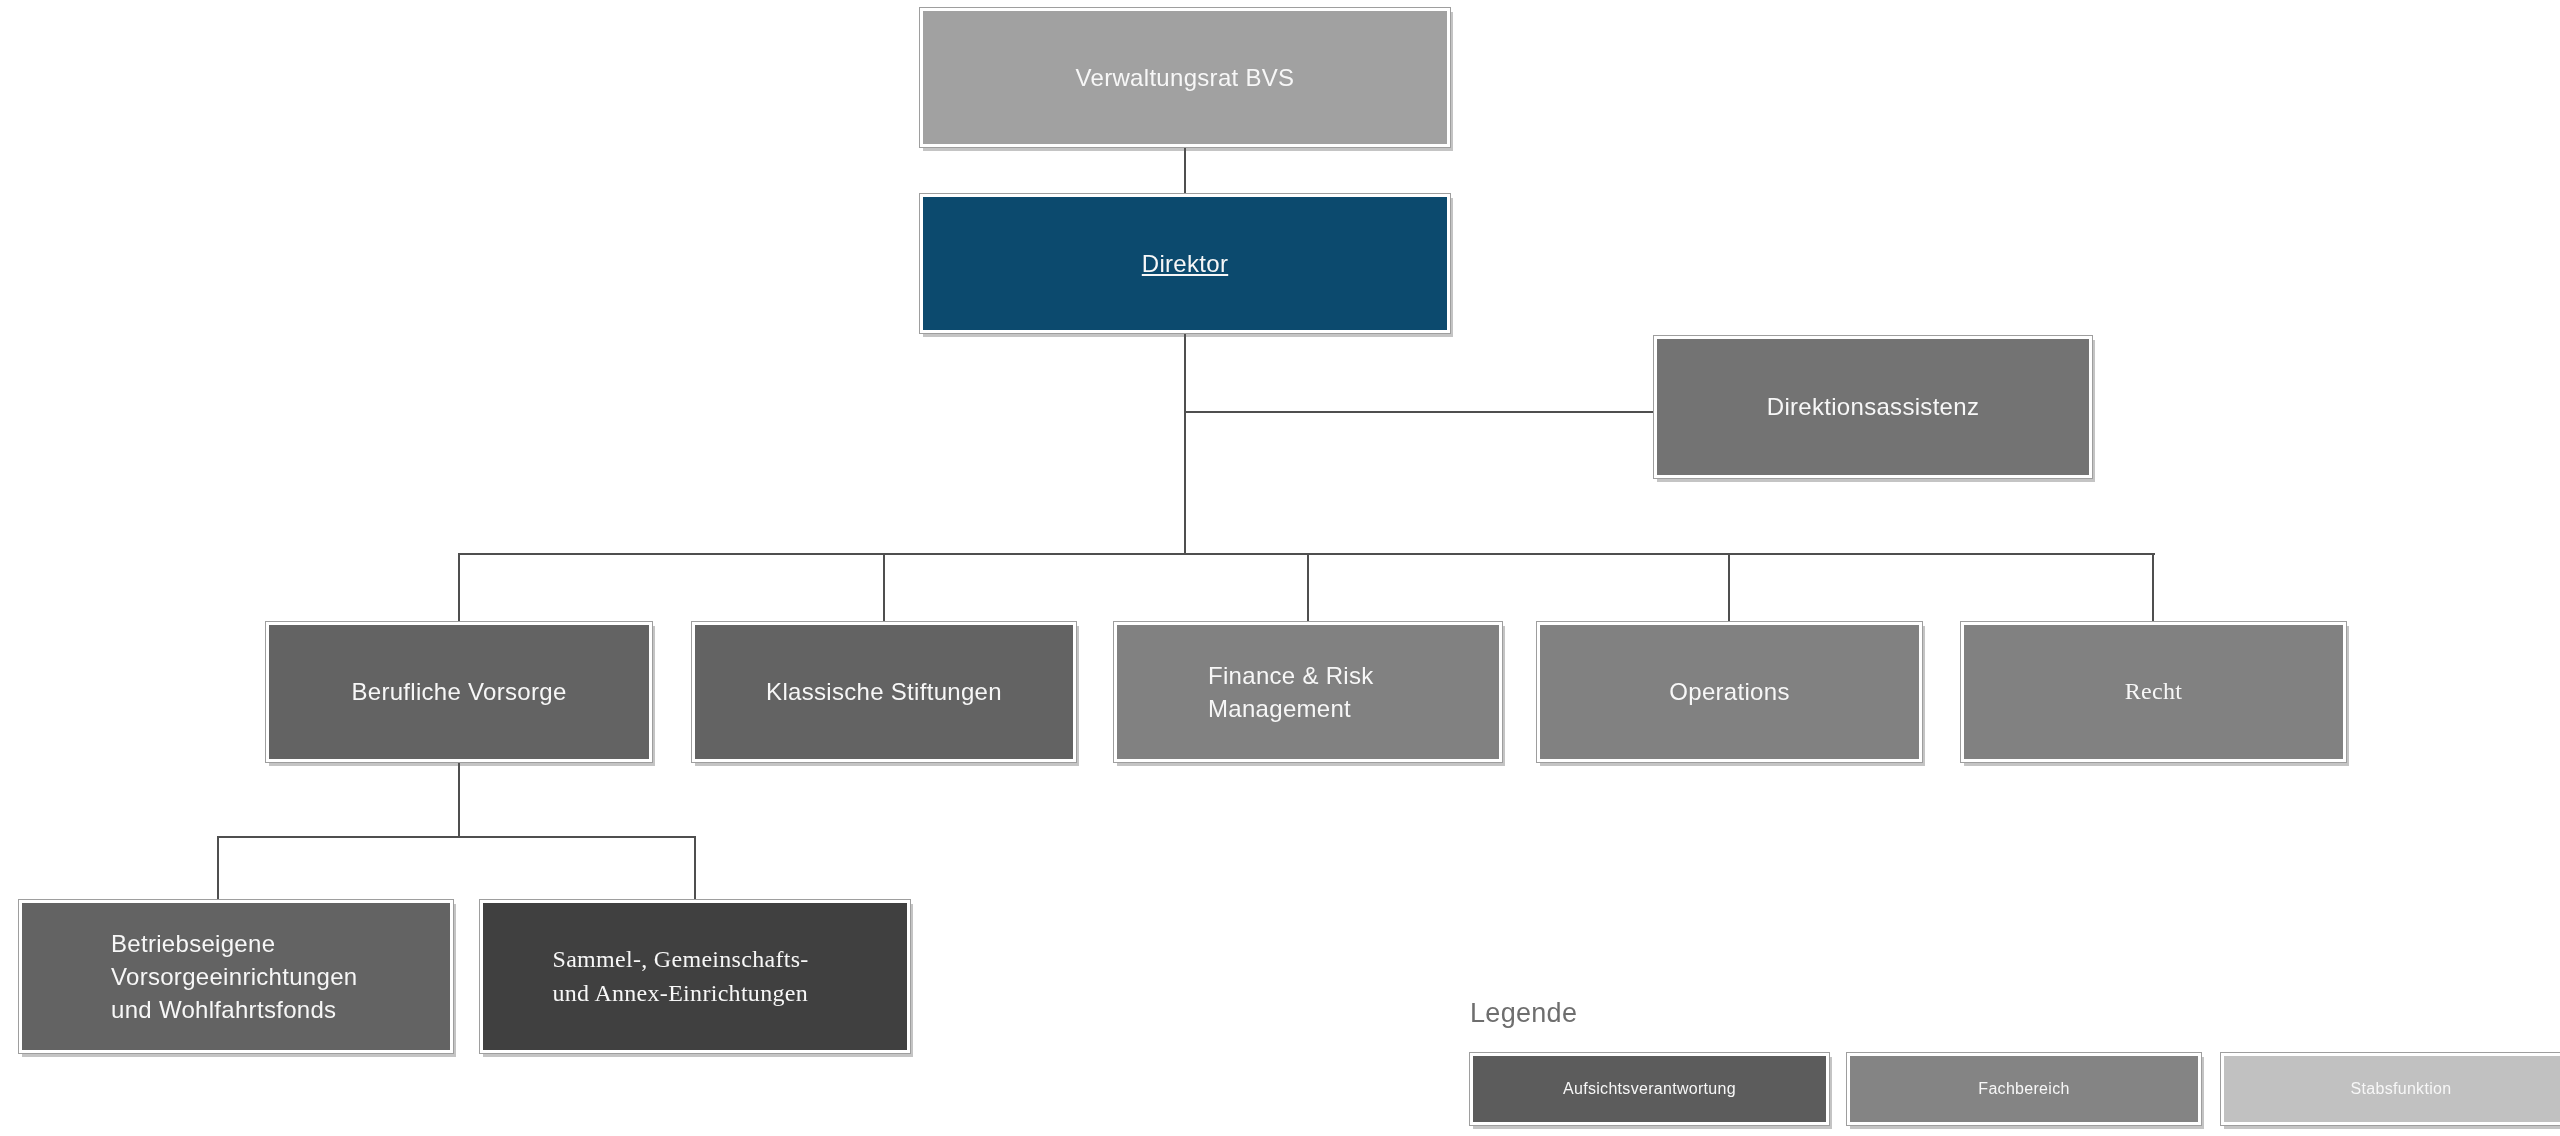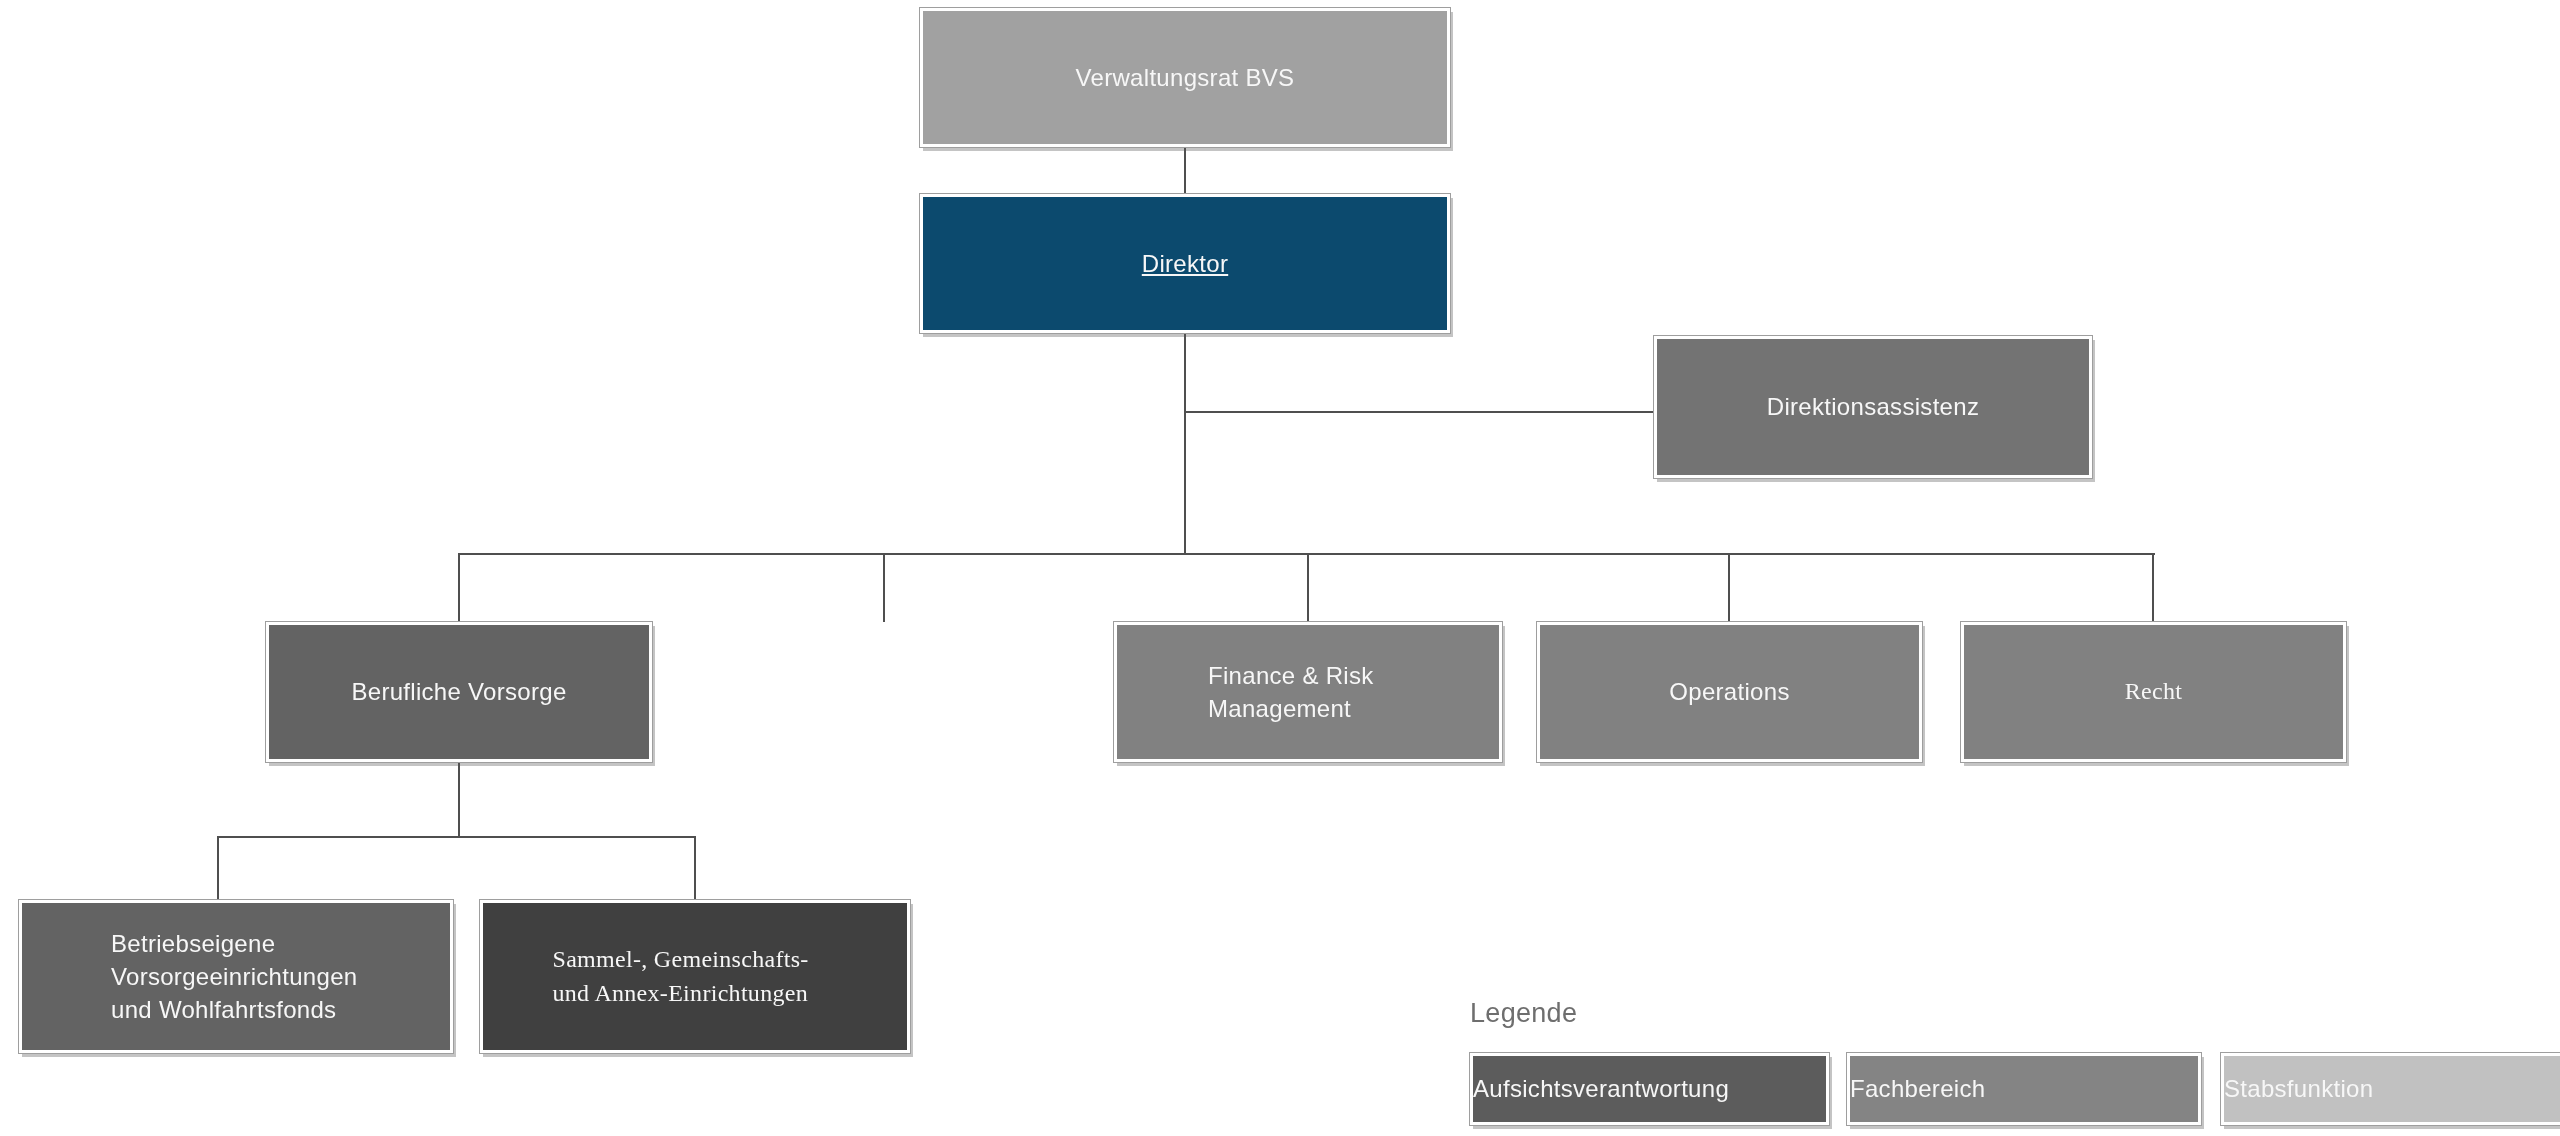--- a/index.html
+++ b/index.html
@@ -58,22 +58,22 @@
   #c-ss0{left:217px;} #c-ss1{left:694px;}
 
   
   #legend-title{
     position:absolute;left:1470px;top:998px;
     font-size:27px;color:#6e6e6e;letter-spacing:0.3px;
   }
   .legend-box{
     position:absolute;top:1053px;height:72px;
     box-sizing:border-box;
-    display:flex;align-items:center;
-    color:#f7f7f7;font-size:24px;letter-spacing:0.3px;
+    display:flex;align-items:center;justify-content:center;
+    color:#f7f7f7;font-size:16px;letter-spacing:0.3px;
     border:3px solid #ffffff;
     outline:1px solid #9e9e9e;
     box-shadow:3px 4px 0 rgba(85,85,85,0.35);
   }
   #legend-0{left:1470px;width:359px;}
   #legend-1{left:1847px;width:354px;}
   #legend-2{left:2221px;width:360px;}
 </style>
 </head>
 <body>
@@ -100,20 +100,23 @@
   <div class="node" id="node-director" style="background-color: #0c4a6e; text-decoration: underline;">
     <span class="lbl">Direktor</span>
   </div>
   <div class="node" id="node-staff" style="background-color: #737373;">
     <span class="lbl">Direktionsassistenz</span>
   </div>
 
   <div class="node dept" id="dept-0" style="background-color: rgb(99, 99, 99);">
     <span class="lbl">Berufliche Vorsorge</span>
   </div>
+  <div class="node dept" id="dept-1" style="background-color: rgb(99, 99, 99);">
+    <span class="lbl">Klassische Stiftungen</span>
+  </div>
   <div class="node dept" id="dept-2" style="background-color: rgb(129, 129, 129);">
     <span class="lbl">Finance &amp; Risk Management</span>
   </div>
   <div class="node dept" id="dept-3" style="background-color: rgb(129, 129, 129);">
     <span class="lbl">Operations</span>
   </div>
   <div class="node dept" id="dept-4" style="background-color: rgb(129, 129, 129); font-family: Liberation Serif, serif;">
     <span class="lbl">Recht</span>
   </div>
 

